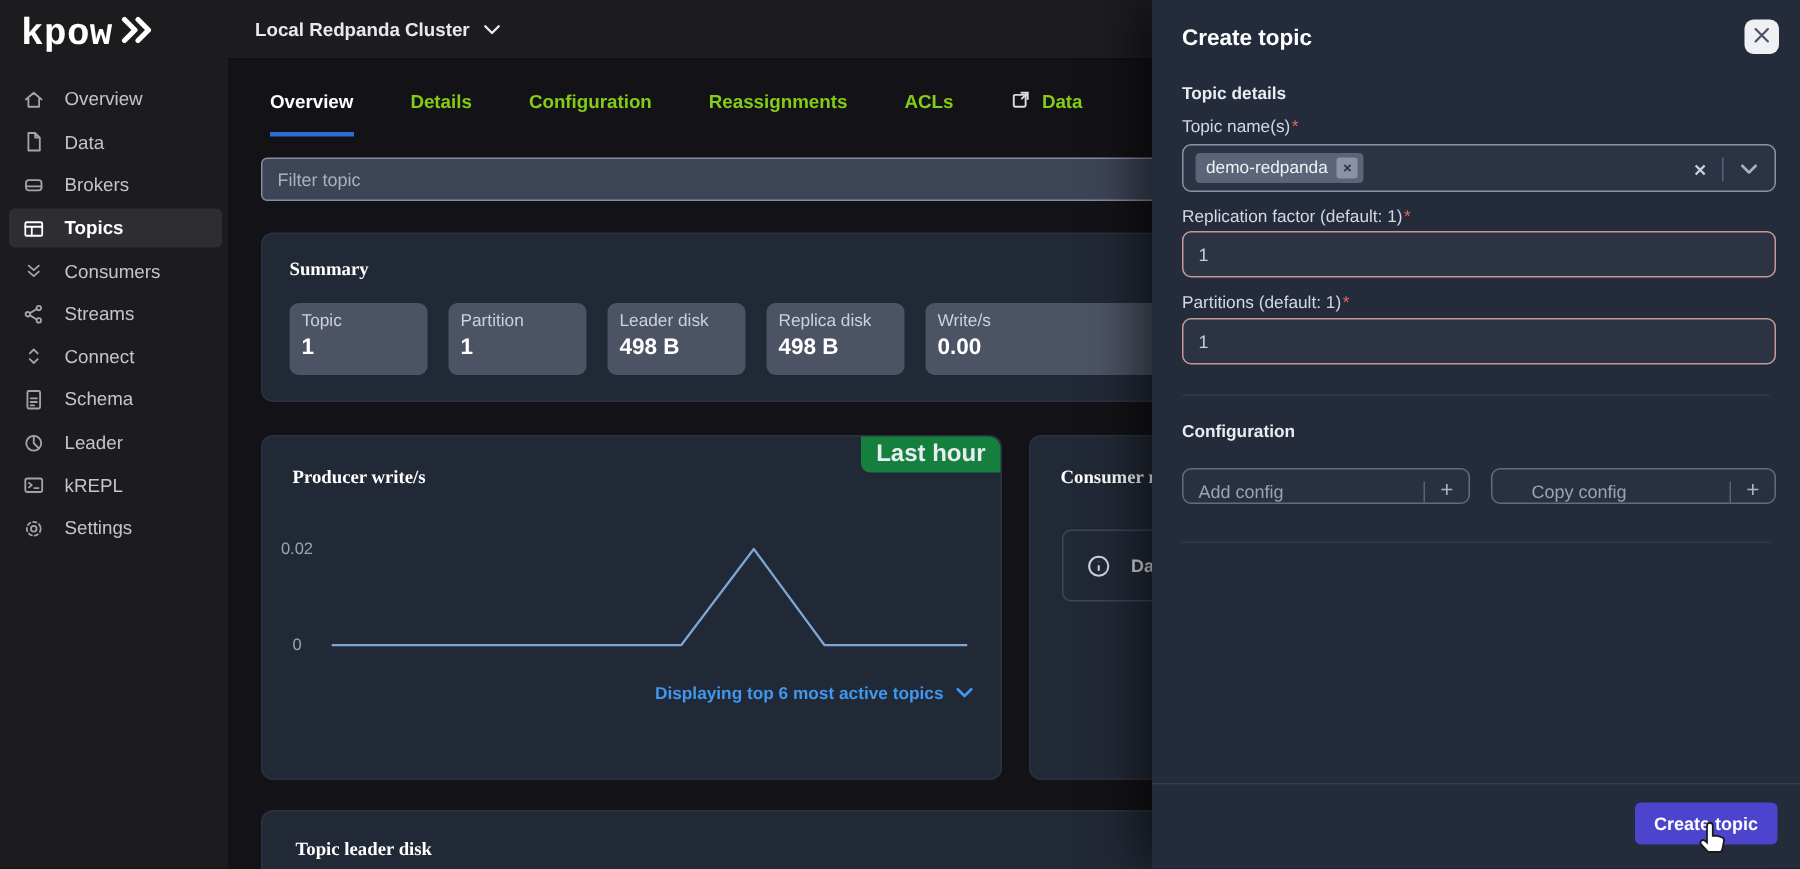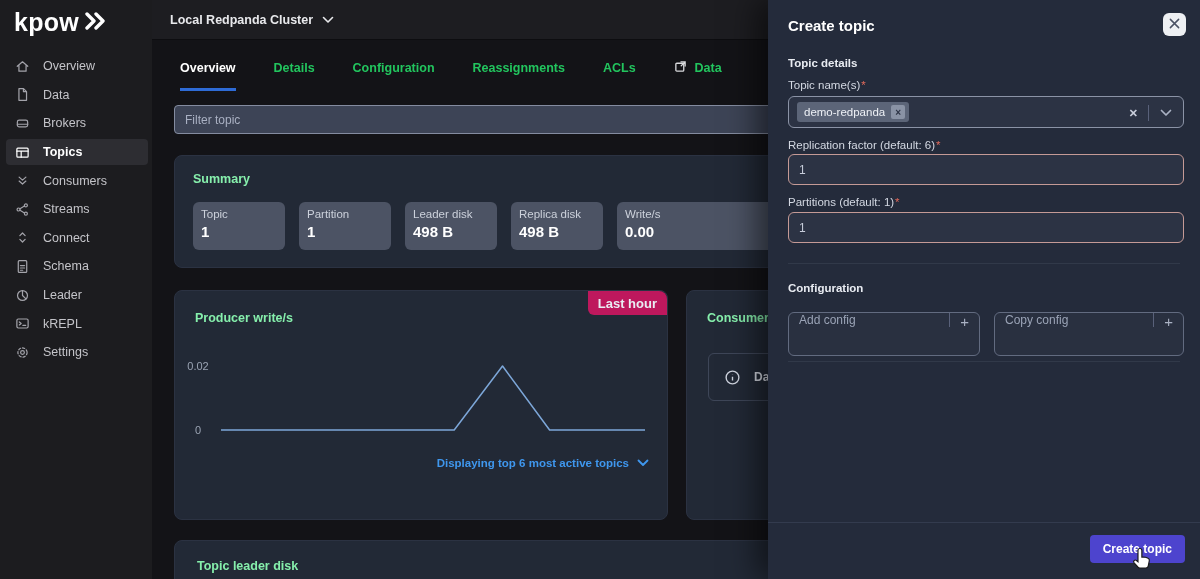--- a/index.html
+++ b/index.html
@@ -2,66 +2,66 @@
 <html><head>
 <meta charset="utf-8">
 <style>
   * { margin:0; padding:0; box-sizing:border-box; }
   html,body { width:1200px; height:579px; overflow:hidden; background:#131317;
               font-family:"Liberation Sans", sans-serif; }
 
   
   .sidebar { position:absolute; left:0; top:0; width:152px; height:579px; background:#1c1c1f; z-index:2; }
   .logo-row { position:absolute; left:14px; top:8px; display:flex; align-items:center; gap:5px; }
-  .logo-text { color:#fff; font-size:25px; font-weight:800; letter-spacing:.3px; }
+  .logo-text { color:#fff; font-size:25px; font-weight:800; letter-spacing:.3px;font-family:Liberation Mono, monospace; }
   .nav { position:absolute; left:0; top:52px; width:152px; }
   .nav-item { position:relative; height:28.6px; display:flex; align-items:center; padding-left:15px; cursor:pointer; }
   .nav-item .pill { position:absolute; left:6px; right:4px; top:1px; bottom:1px; border-radius:4px; background:transparent; }
   .nav-item.active .pill { background:#2d2d32; }
   .nav-icon { width:15px; height:15px; z-index:1; display:flex; align-items:center; }
   .nav-icon svg { stroke:#a3a3aa; fill:none; stroke-width:1.3; stroke-linecap:round; stroke-linejoin:round; }
   .nav-item.active .nav-icon svg { stroke:#ffffff; }
   .nav-label { z-index:1; margin-left:13px; font-size:12.5px; color:#c4c4c9; }
   .nav-item.active .nav-label { color:#fff; font-weight:600; }
 
   
   .topbar { position:absolute; left:152px; top:0; width:1048px; height:40px; background:#1d1d21;
             display:flex; align-items:center; border-bottom:1px solid #0d0d10; }
   .cluster-sel { display:flex; align-items:center; gap:9px; margin-left:18px; color:#e8e9ec;
                  font-size:12.5px; font-weight:600; cursor:pointer; }
 
   
   .main { position:absolute; left:152px; top:40px; width:1048px; height:539px; background:#131317; }
   .tabs { position:absolute; left:28px; top:20px; display:flex; gap:38px; }
-  .tab { color:#22c55e; font-size:12.5px; font-weight:600; padding-bottom:12px; cursor:pointer;
+  .tab { color:#84cc16; font-size:12.5px; font-weight:600; padding-bottom:12px; cursor:pointer;
          display:flex; align-items:center; gap:8px; border-bottom:3px solid transparent; }
   .tab.active { color:#fff; border-bottom:3px solid #2e6bd6; }
   .tab svg { stroke:#d9dadd; fill:none; stroke-width:1.4; stroke-linecap:round; }
 
   .filter-input { position:absolute; left:22px; top:65px; width:1004px; height:29px;
                   background:#3d4456; border:1px solid #848ca0; border-radius:4px;
                   color:#e8eaf0; font-size:12px; padding:0 10px; outline:none; }
   .filter-input::placeholder { color:#a9b0c2; }
 
   .card { position:absolute; background:#222936; border:1px solid #2b3242; border-radius:8px; }
-  .card-title { position:absolute; left:20px; top:20px; color:#86efac; font-size:12.5px; font-weight:700; }
+  .card-title { position:absolute; left:20px; top:20px; color:#ffffff; font-size:12.5px; font-weight:700;font-family:Liberation Serif, serif; }
 
   
   .summary-card { left:22px; top:115px; width:1004px; height:113px; }
   .summary-title { left:18px; top:16px; }
   .stat-row { position:absolute; left:18px; top:46px; display:flex; gap:14px; }
   .stat-tile { width:92px; height:48px; background:#4c5364; border-radius:6px; padding:6px 8px; }
   .stat-tile.wide { width:160px; }
   .stat-label { color:#ccd1db; font-size:11.5px; }
   .stat-value { color:#ffffff; font-size:15px; font-weight:600; margin-top:3px; }
 
   
   .producer-card { left:22px; top:250px; width:494px; height:230px; }
-  .badge { position:absolute; top:0; right:0; height:22px; background:#be185d; color:#e9edf3;
-           font-size:13px; font-weight:600; display:flex; align-items:center; padding:12px 10px;
+  .badge { position:absolute; top:0; right:0; height:22px; background:#15803d; color:#e9edf3;
+           font-size:16px; font-weight:600; display:flex; align-items:center; padding:12px 10px;
            border-radius:0 8px 0 6px; cursor:pointer; }
   .ytick { position:absolute; left:6px; width:34px; text-align:center; color:#9aa3b3; font-size:11px; }
   .chart-svg { position:absolute; left:46px; top:58px; }
   .chart-footnote { position:absolute; right:18px; top:166px; display:flex; align-items:center; gap:8px;
                     color:#3f97ee; font-size:11.5px; font-weight:700; cursor:pointer; }
   .chart-footnote svg { stroke:#3f97ee; fill:none; stroke-width:1.8; stroke-linecap:round; stroke-linejoin:round; }
 
   
   .consumer-card { left:534px; top:250px; width:520px; height:230px; }
   .alert-box { position:absolute; left:21px; top:62px; width:330px; height:48px;
@@ -95,22 +95,22 @@
   .sel-clear { color:#c9cedb; font-size:11px; font-weight:700; background:none; border:none; cursor:pointer; padding:0 10px; }
   .sel-div { width:1px; height:16px; background:#59617a; }
   .sel-chevron { padding:0 11px; display:flex; cursor:pointer; }
   .sel-chevron svg, .cfg-plus svg { stroke:#aab2c4; fill:none; stroke-width:1.7; stroke-linecap:round; stroke-linejoin:round; }
 
   .warn-input { position:absolute; left:20px; width:396px; height:31px; background:#2c3344;
                 border:1px solid #c59a96; border-radius:6px; color:#c6ccd9; font-size:12px;
                 padding:0 10px; outline:none; }
   .p-divider { position:absolute; left:20px; width:392px; height:1px; background:#313949; }
 
-  .cfg-select { position:absolute; top:312px; height:44px; background:#293040; border:1px solid #626b80;
-                border-radius:6px; display:flex; align-items:flex-start; cursor:pointer; }
+  .cfg-select { position:absolute; top:312px; height:24px; background:#293040; border:1px solid #626b80;
+                border-radius:6px; display:flex; align-items:flex-end; cursor:pointer; }
   .cfg-placeholder { flex:1; margin-left:10px; color:#9aa3b6; font-size:12px; }
   .cfg-div { width:1px; height:14px; background:#59617a; }
   .cfg-plus { border:none; background:none; color:#aab2c4; font-size:15px; padding:0 10px; cursor:pointer; }
 
   .panel-footer { position:absolute; left:0; bottom:0; width:432px; height:57px; border-top:1px solid #333b4e; }
   .submit-btn { position:absolute; right:15px; top:12px; height:28px; padding:0 13px; background:#4d44ce;
                 border:none; border-radius:4px; color:#fff; font-size:12px; font-weight:600; cursor:pointer; }
 
   .cursor { position:absolute; left:1128px; top:547px; z-index:30; pointer-events:none; }
 </style>
@@ -365,39 +365,39 @@
       <div class="sel-div"></div>
       <span class="sel-chevron">
         <svg width="12" height="8" viewBox="0 0 12 8">
             <path d="M1.5 1.5L6 6l4.5-4.5"></path>
           </svg>
       </span>
     </div>
   </div>
 
   <div class="fld-label" style="top:139px;">
-    <span>Replication factor (default: 6)</span><span class="req">*</span>
+    <span>Replication factor (default: 1)</span><span class="req">*</span>
   </div>
   <input class="warn-input" style="top: 154px;" type="text" value="1">
 
   <div class="fld-label" style="top:196px;">
     <span>Partitions (default: 1)</span><span class="req">*</span>
   </div>
   <input class="warn-input" style="top: 212px;" type="text" value="1">
 
   <div class="p-divider" style="top:263px;"></div>
 
   <div class="sec-label" style="top:282px;">Configuration</div>
 
   <div class="cfg-select" style="left:20px; width:192px;">
     <span class="cfg-placeholder">Add config</span>
     <div class="cfg-div"></div>
     <button class="cfg-plus">+</button>
   </div>
-  <div class="cfg-select" style="left:226px; width:190px;">
+  <div class="cfg-select" style="left:226px; width:190px;padding-left:16px;">
     <span class="cfg-placeholder">Copy config</span>
     <div class="cfg-div"></div>
     <button class="cfg-plus">+</button>
   </div>
 
   <div class="p-divider" style="top:361px;"></div>
 
   <div class="panel-footer">
     <button class="submit-btn">Create topic</button>
   </div>

